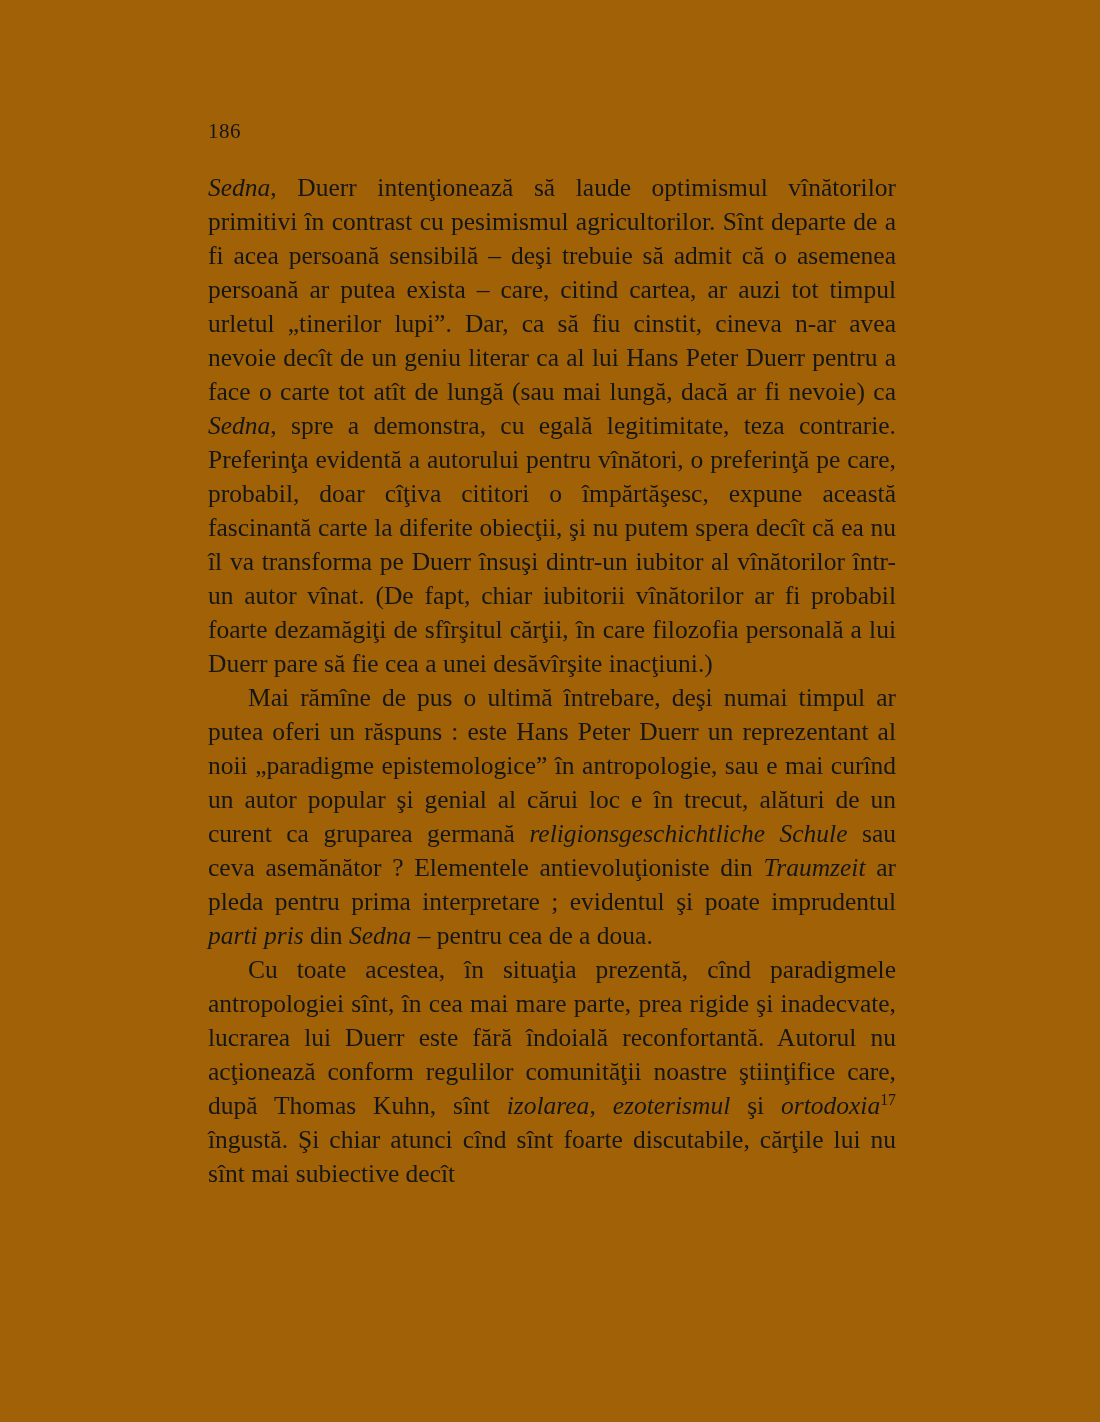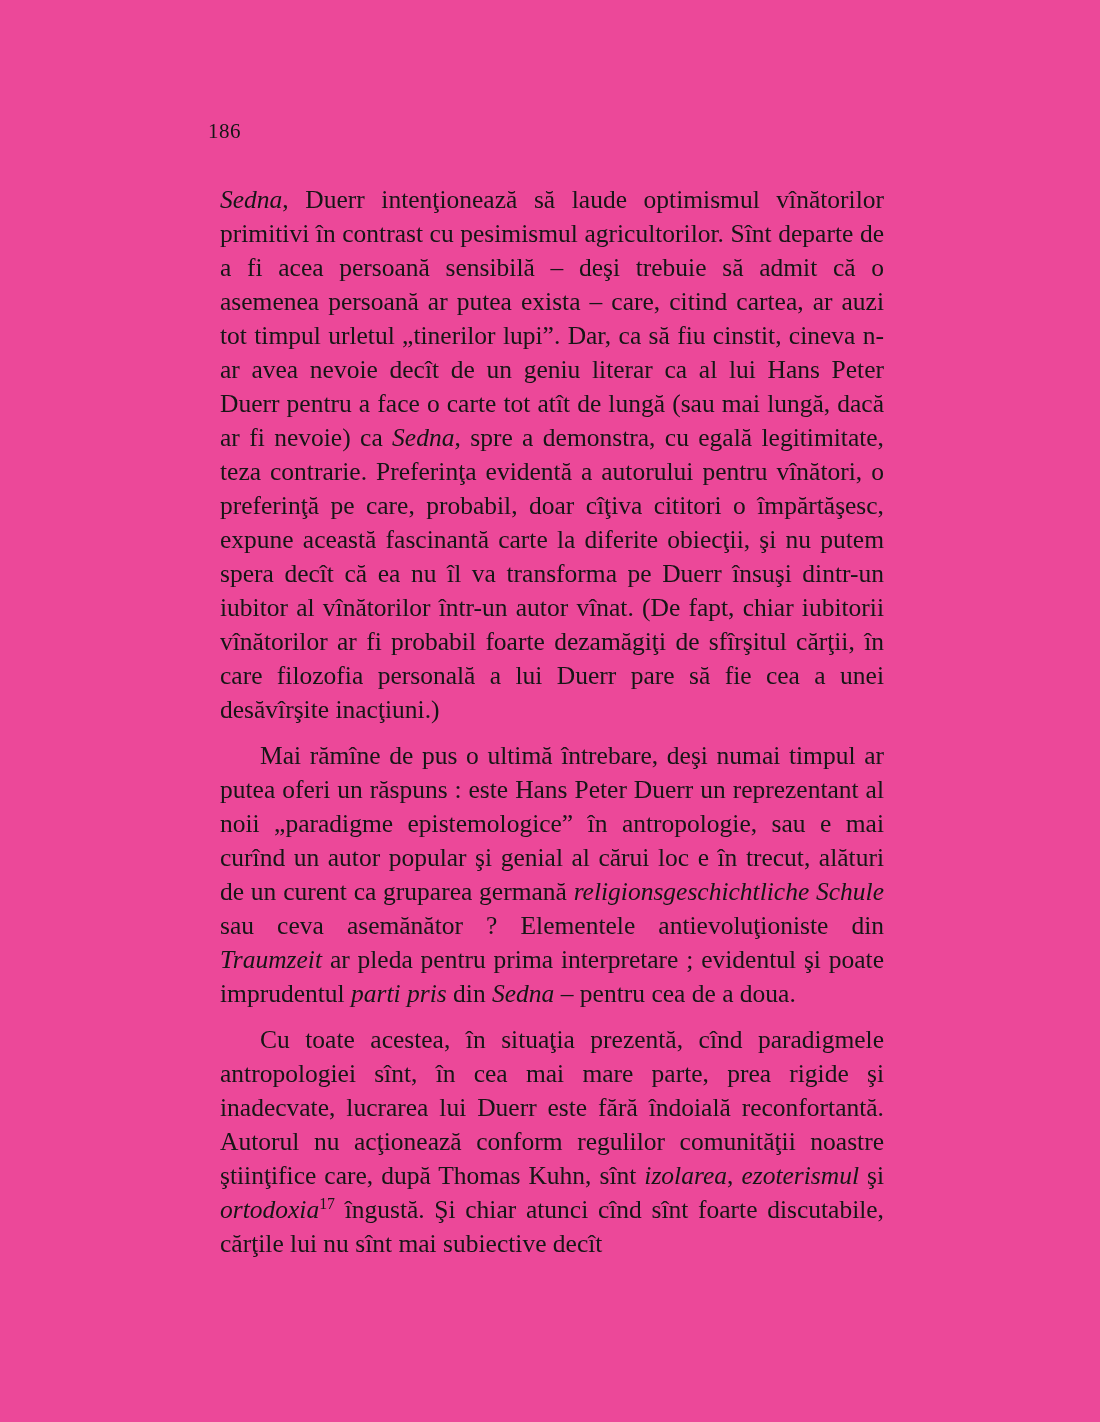--- a/index.html
+++ b/index.html
@@ -10,21 +10,21 @@
   body {
     width: 1100px;
     height: 1422px;
     font-family: "Liberation Serif", "DejaVu Serif", serif;
     color: #161616;
   }
   .page {
     position: relative;
     width: 1100px;
     height: 1422px;
-    background: #ec4899;
+    background: #a16207;
     overflow: hidden;
   }
   .pagehead {
     position: absolute;
     top: 118px;
     left: 208px;
     width: 688px;
     height: 30px;
   }
   .pagenum {
@@ -43,21 +43,21 @@
   .body-text {
     position: absolute;
     top: 171px;
     left: 208px;
     width: 688px;
     font-size: 25.5px;
     line-height: 34px;
     text-align: justify;
   }
   .para {
-    margin: 12px;
+    margin: 0;
     text-indent: 40px;
   }
   .para.first {
     text-indent: 0;
   }
   .it {
     font-style: italic;
   }
   .fnref {
     font-size: 0.62em;

